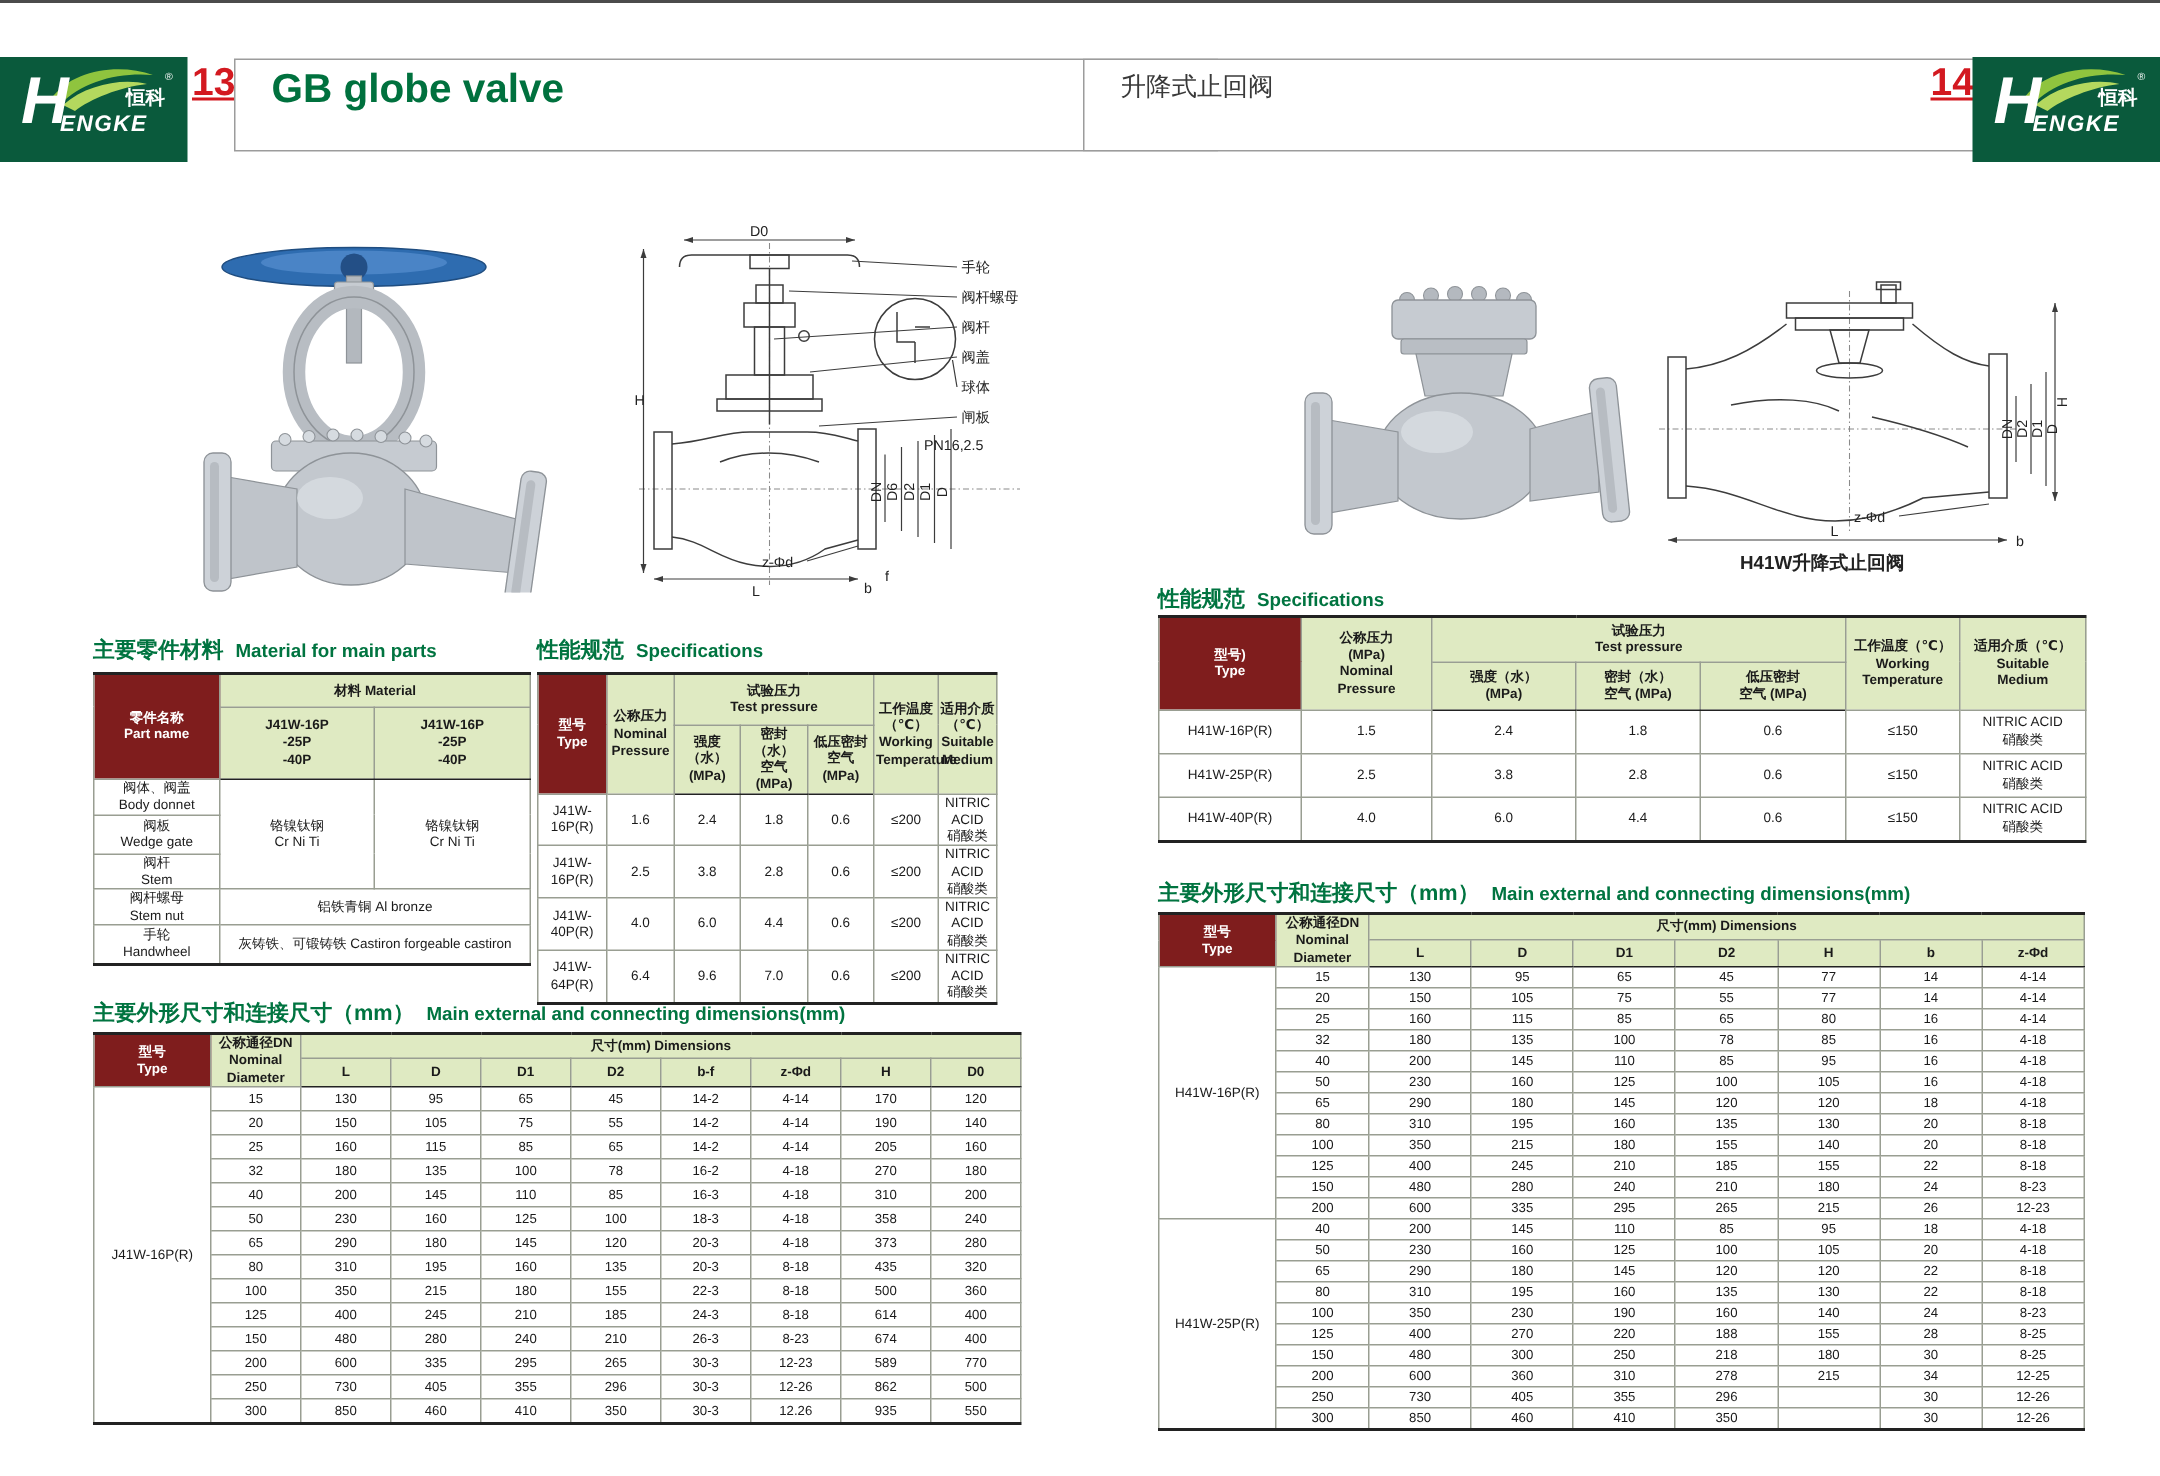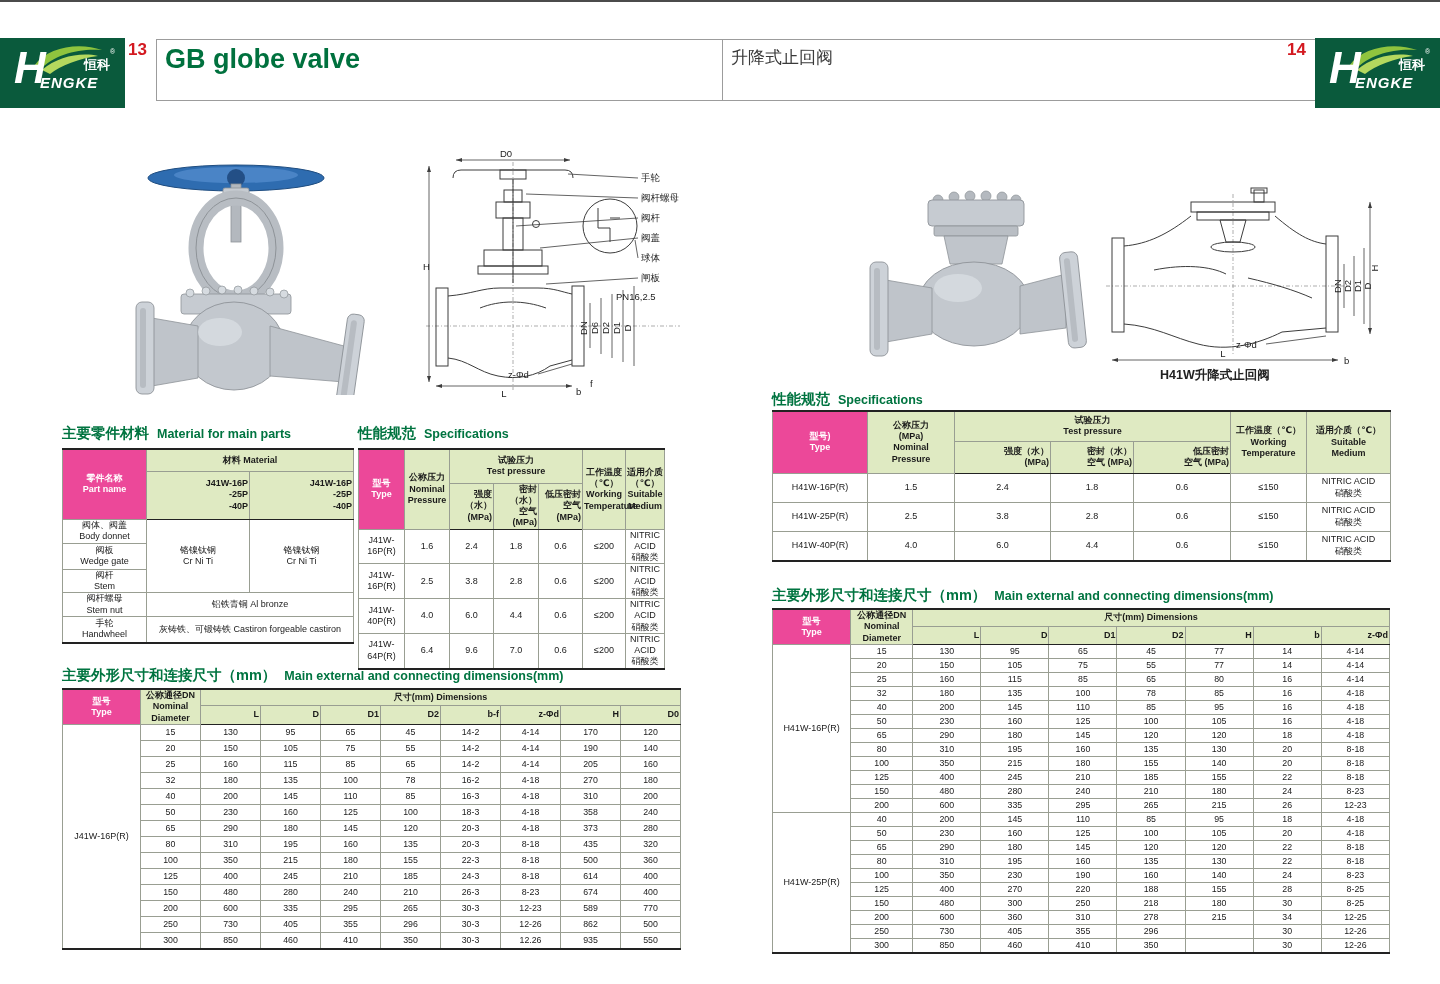--- a/index.html
+++ b/index.html
@@ -8,38 +8,38 @@
   .abs{position:absolute;}
   .top-rule{left:0;top:0;width:1440px;height:2px;background:#4b4b4b;}
 
   
   .logo-box{width:125px;height:70px;background:#0a5a3c;overflow:hidden;}
   .logo-inner{position:relative;width:100%;height:100%;}
   .logo-h{position:absolute;left:14px;top:8px;color:#fff;font-size:44px;font-weight:bold;font-style:italic;line-height:1;}
   .logo-engke{position:absolute;left:40px;top:36px;color:#fff;font-size:15px;font-weight:bold;font-style:italic;letter-spacing:1px;}
   .logo-cn{position:absolute;left:84px;top:18px;color:#fff;font-size:13px;font-weight:bold;text-align:right;}
   .logo-reg{position:absolute;left:110px;top:10px;color:#fff;font-size:7px;}
-  .page-num{font-size:17px;font-weight:bold;color:#d31920;line-height:1;}
-  .title-box{width:656px;height:62px;border:1px solid #9c9c9c;background:#fff;box-sizing:border-box;padding:5px 0 0 8px;}
+  .page-num{font-size:26px;font-weight:bold;color:#d31920;line-height:1;text-decoration:underline;}
+  .title-box{width:656px;height:62px;border:1px solid #9c9c9c;background:#fff;box-sizing:border-box;padding:5px 0 0 24px;}
   .title-en{font-size:27px;font-weight:bold;color:#00713e;letter-spacing:0px;line-height:1.1;}
   .title-cn{font-size:17px;color:#3a3a3a;margin-top:1px;}
 
   
   .sec-title{white-space:nowrap;}
   .sec-title .cn{font-size:14.5px;font-weight:bold;color:#007440;}
   .sec-title .en{font-size:12.5px;font-weight:bold;color:#007440;margin-left:8px;}
 
   
   table.tbl{border-collapse:collapse;table-layout:fixed;font-size:9px;color:#1a1a1a;
             border-top:2px solid #222;border-bottom:2px solid #222;}
   table.tbl th,table.tbl td{border:1px solid #999e92;padding:0 1px;text-align:center;
             vertical-align:middle;white-space:pre-line;line-height:1.25;font-weight:normal;}
   table.tbl thead th{font-weight:bold;}
-  table.tbl thead tr:last-child th{border-bottom:1.5px solid #222;text-align:right;}
-  .dkh{background:#ec4899;color:#ffffff;}
+  table.tbl thead tr:last-child th{border-bottom:1.5px solid #222;}
+  .dkh{background:#7f1d1d;color:#ffffff;}
   .lth{background:#dfeac2;}
   .spec-tbl td{height:28px;}
   .dimsL-tbl td{height:15px;font-size:8.8px;}
   .dimsR-tbl td{height:13px;font-size:8.8px;}
   .group-start td{border-top:2px solid #444;}
   td.type-cell{font-size:9px;}
 
   svg text{font-family:"Liberation Sans","DejaVu Sans",sans-serif;}
   .dash{stroke:#8a8a8a;stroke-width:0.7;stroke-dasharray:4 2 1 2;}
   .dim{stroke:#3c3c3c;stroke-width:0.8;}

